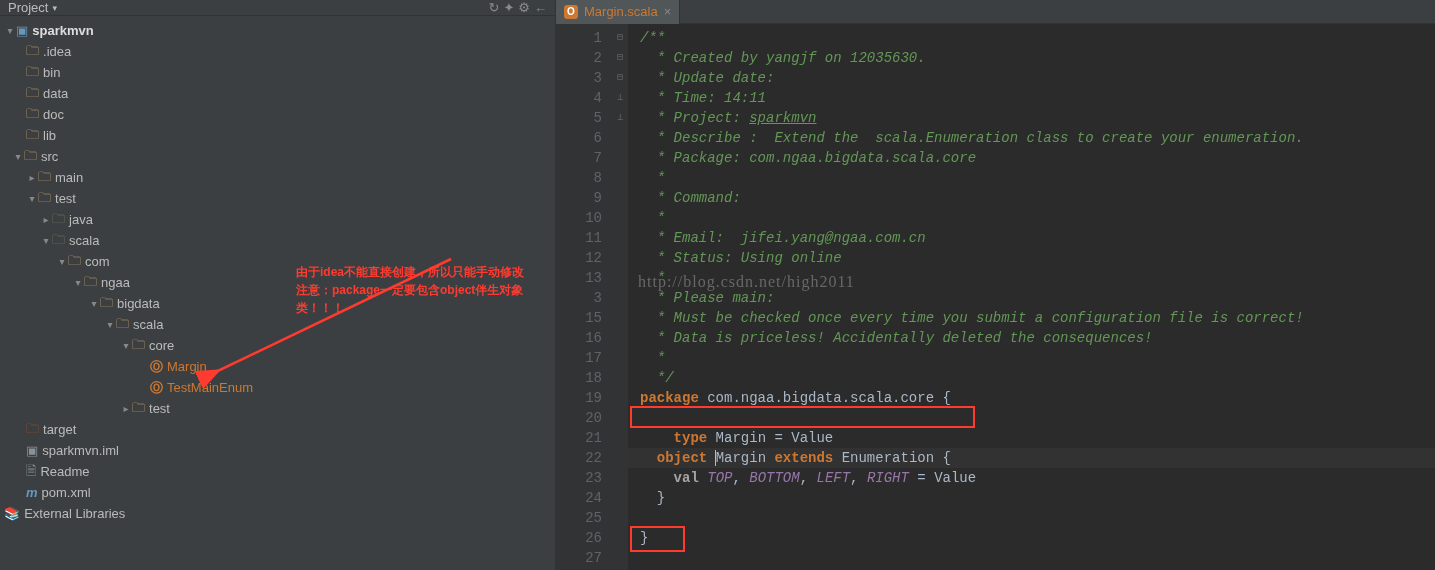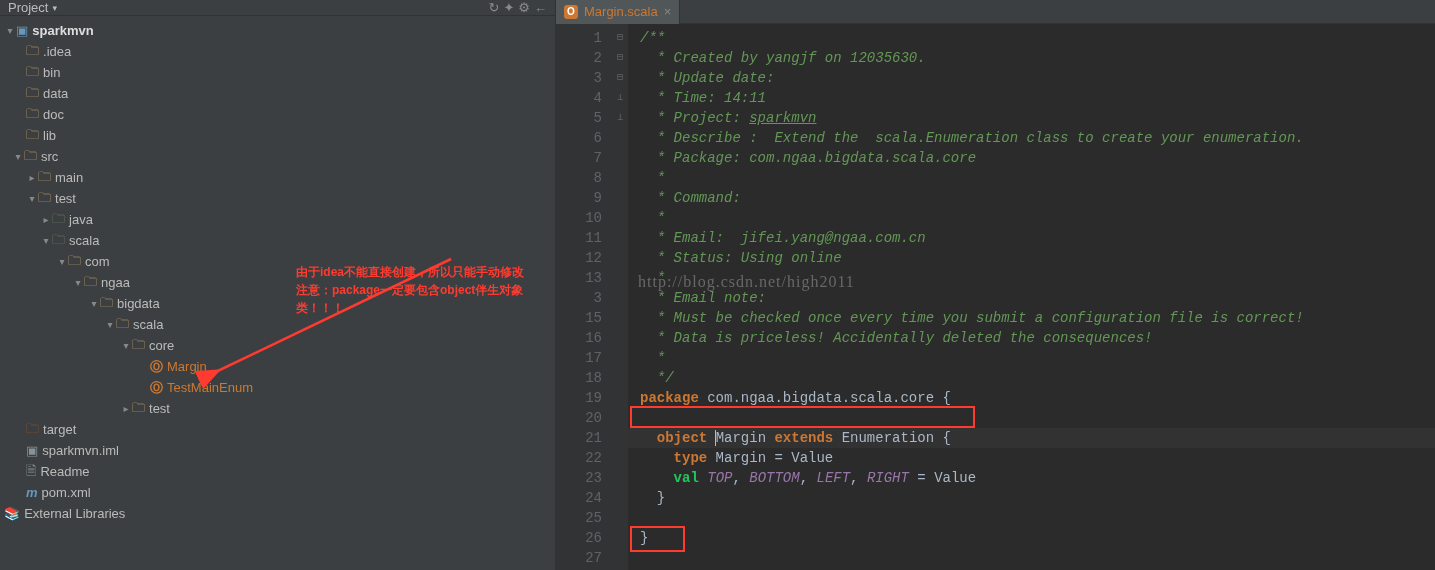--- a/index.html
+++ b/index.html
@@ -146,21 +146,21 @@
   flex: 1;
   padding-top: 4px;
   line-height: 20px;
   position: relative;
 }
 .code-line { white-space: pre; padding-left: 12px; height: 20px; }
 .comment { color: #629755; font-style: italic; }
 .keyword { color: #cc7832; font-weight: bold; }
 .ident { color: #a9b7c6; }
 .type-kw { color: #cc7832; font-weight: bold; }
-.val-kw { color: #22c55e; font-weight: bold; }
+.val-kw { color: #a3a3a3; font-weight: bold; }
 .highlight-line { background: #323232; }
 .red-box {
   position: absolute;
   border: 2px solid #ff3b30;
   pointer-events: none;
 }
 .watermark {
   position: absolute;
   color: #777;
   font-family: "SimSun", serif;
@@ -398,29 +398,29 @@
       <div class="code-line"><span class="comment">  * Time: 14:11</span></div>
       <div class="code-line"><span class="comment">  * Project: </span><span class="comment" style="text-decoration:underline;">sparkmvn</span></div>
       <div class="code-line"><span class="comment">  * Describe :  Extend the  scala.Enumeration class to create your enumeration.</span></div>
       <div class="code-line"><span class="comment">  * Package: com.ngaa.bigdata.scala.core</span></div>
       <div class="code-line"><span class="comment">  *</span></div>
       <div class="code-line"><span class="comment">  * Command:</span></div>
       <div class="code-line"><span class="comment">  *</span></div>
       <div class="code-line"><span class="comment">  * Email:  jifei.yang@ngaa.com.cn</span></div>
       <div class="code-line"><span class="comment">  * Status: Using online</span></div>
       <div class="code-line"><span class="comment">  *</span></div>
-      <div class="code-line"><span class="comment">  * Email note:</span></div>
+      <div class="code-line"><span class="comment">  * Please main:</span></div>
       <div class="code-line"><span class="comment">  * Must be checked once every time you submit a configuration file is correct!</span></div>
       <div class="code-line"><span class="comment">  * Data is priceless! Accidentally deleted the consequences!</span></div>
       <div class="code-line"><span class="comment">  *</span></div>
       <div class="code-line"><span class="comment">  */</span></div>
       <div class="code-line"><span class="keyword">package</span><span class="ident"> com.ngaa.bigdata.scala.core {</span></div>
       <div class="code-line"></div>
+      <div class="code-line">    <span class="type-kw">type</span><span class="ident"> Margin = Value</span></div>
       <div class="code-line highlight-line">  <span class="keyword">object</span><span class="ident"> <span class="caret"></span>Margin </span><span class="keyword">extends</span><span class="ident"> Enumeration {</span></div>
-      <div class="code-line">    <span class="type-kw">type</span><span class="ident"> Margin = Value</span></div>
       <div class="code-line">    <span class="val-kw">val</span><span style="color:#9876aa;font-style:italic;"> TOP</span><span class="ident">, </span><span style="color:#9876aa;font-style:italic;">BOTTOM</span><span class="ident">, </span><span style="color:#9876aa;font-style:italic;">LEFT</span><span class="ident">, </span><span style="color:#9876aa;font-style:italic;">RIGHT</span><span class="ident"> = Value</span></div>
       <div class="code-line"><span class="ident">  }</span></div>
       <div class="code-line"></div>
       <div class="code-line"><span class="ident">}</span></div>
 
       <div class="red-box" style="left:2px; top:382px; width:345px; height:22px;"></div>
       <div class="red-box" style="left:2px; top:502px; width:55px; height:26px;"></div>
 
       <div class="watermark" style="left:10px; top:248px;">http://blog.csdn.net/high2011</div>
     </div>

